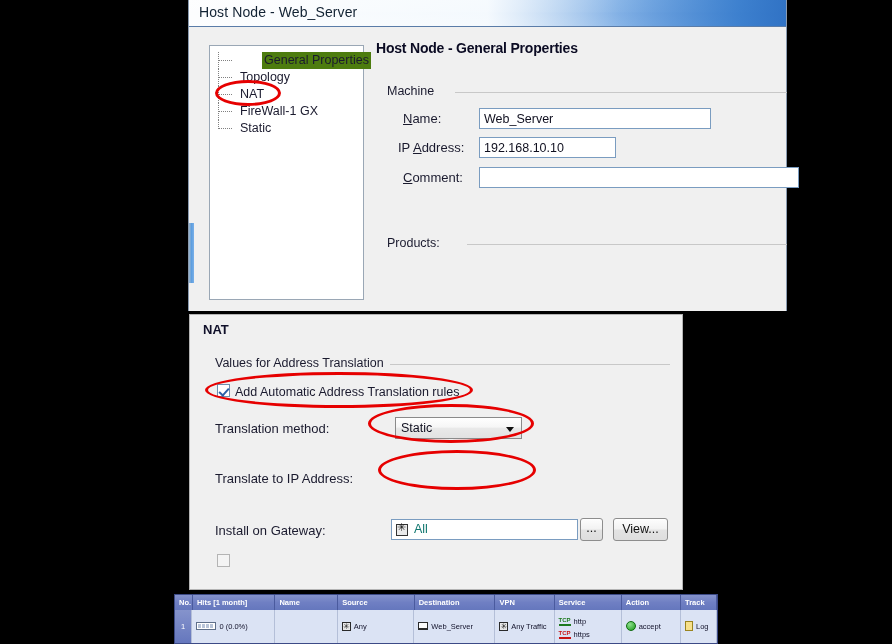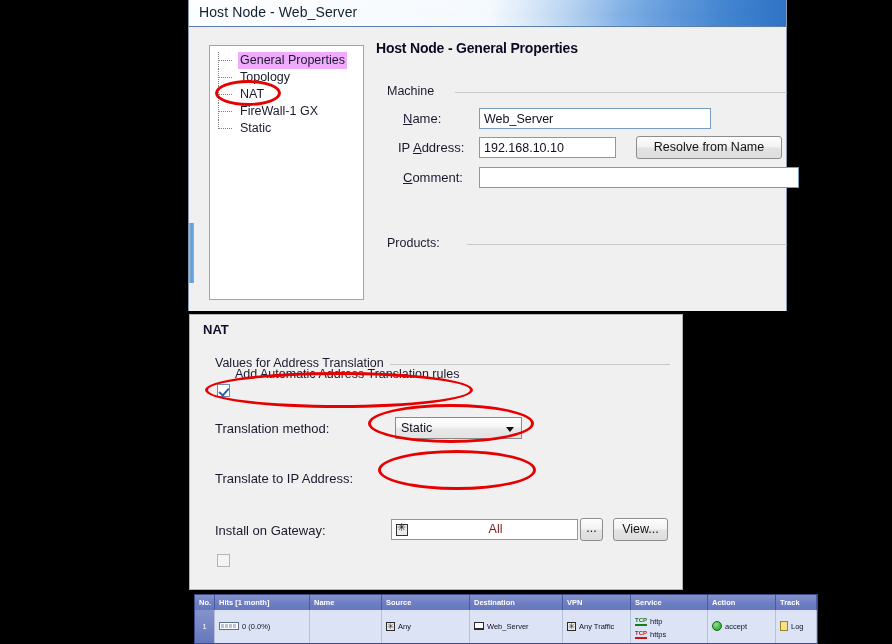--- a/index.html
+++ b/index.html
@@ -59,21 +59,21 @@
   .tree-item .dots {
     position: absolute; left: 2px; top: 8px; width: 14px;
     border-top: 1px dotted #808080;
   }
   .tree-item .vline {
     position: absolute; left: 2px; top: 0px; height: 17px;
     border-left: 1px dotted #808080;
   }
   .tree-item.last .vline { height: 9px; }
   .tree-item .lbl { display: inline-block; padding: 0 2px; }
-  .tree-item.selected .lbl { background: #f0abfc; }
+  .tree-item.selected .lbl { background: #4d7c0f; margin-left: 24px; }
 
   
   .pane-title {
     position: absolute; left: 187px; top: 12px;
     font-size: 14px; font-weight: bold; color: #0b0b23;
     letter-spacing: -0.2px;
   }
   .group {
     position: absolute;
   }
@@ -146,40 +146,40 @@
     font-size: 12.5px; color: #101020; line-height: 20px; padding-left: 5px;
   }
   .combo .arrow {
     position: absolute; right: 7px; top: 9px;
     width: 0; height: 0;
     border-left: 4px solid transparent; border-right: 4px solid transparent;
     border-top: 5px solid #101010;
   }
   .picker {
     position: absolute; height: 21px; background: #ffffff; border: 1px solid #7a9cc0;
-    font-size: 12.5px; color: #7f1d1d; line-height: 19px; text-align: center;
+    font-size: 12.5px; color: #0f766e; line-height: 19px;
   }
   .grp-icon {
     position: absolute; width: 12px; height: 12px;
     border: 1px solid #333; background: #eaeaea;
   }
   .grp-icon::after {
     content: "✳"; position: absolute; left: 0px; top: -4px;
     font-size: 11px; color: #1b1b1b; line-height: 12px;
   }
 
   
   .ellipse {
     position: absolute; border: 3px solid #e60000; border-radius: 50%;
     pointer-events: none; background: transparent;
   }
 
   
   .rule-table {
-    position: absolute; left: 194px; top: 594px; width: 624px; height: 50px;
+    position: absolute; left: 174px; top: 594px; width: 544px; height: 50px;
     border: 1px solid #3c4a86; background: #c4b5fd;
     font-size: 7.5px;
   }
   .rt-header { display: flex; height: 15px; }
   .rt-header .th {
     color: #ffffff; font-weight: bold; line-height: 15px;
     padding-left: 4px; overflow: hidden; white-space: nowrap;
     background: linear-gradient(to bottom, #8593cc 0%, #6f7fc3 50%, #6577bd 100%);
     border-right: 1px solid #4a5a9e;
   }
@@ -276,23 +276,20 @@
       <div class="group" style="left:198px; top:56px; width:400px; height:1px;">
         <div class="group-legend">Machine</div>
         <div class="group-line" style="left:68px; width:332px;"></div>
       </div>
 
       <div class="fld-label" style="left:214px; top:83px;"><u>N</u>ame:</div>
       <div class="textbox" style="left:290px; top:80px; width:232px;">Web_Server</div>
 
       <div class="fld-label" style="left:209px; top:112px;">IP <u>A</u>ddress:</div>
       <div class="textbox" style="left:290px; top:109px; width:137px;">192.168.10.10</div>
-      <div class="btn" style="left:447px; top:108px; width:146px;">
-        <span>Resolve from Name</span>
-      </div>
 
       <div class="fld-label" style="left:214px; top:142px;"><u>C</u>omment:</div>
       <div class="textbox" style="left:290px; top:139px; width:320px;"></div>
 
       <div class="group" style="left:198px; top:208px; width:400px; height:1px;">
         <div class="group-legend">Products:</div>
         <div class="group-line" style="left:80px; width:320px;"></div>
       </div>
 
 
@@ -302,21 +299,21 @@
   <div class="panel-nat">
 
     <div class="nat-title">NAT</div>
 
     <div class="group" style="left:25px; top:41px; width:455px; height:1px;">
       <div class="group-legend">Values for Address Translation</div>
       <div class="group-line" style="left:175px; width:280px;"></div>
     </div>
 
     <div class="checkbox-box checked" style="left:27px; top:69px;"></div>
-    <div class="cb-label" style="left:45px; top:52px;">Add Automatic Address Translation rules</div>
+    <div class="cb-label" style="left:45px; top:70px;">Add Automatic Address Translation rules</div>
 
     <div class="fld-label" style="left:25px; top:106px;">Translation method:</div>
     <div class="combo" style="left:205px; top:102px; width:127px;">
       <span>Static</span>
       <span class="arrow"></span>
     </div>
 
     <div class="fld-label" style="left:25px; top:156px;">Translate to IP Address:</div>
 
     <div class="fld-label" style="left:25px; top:208px;">Install on Gateway:</div>

